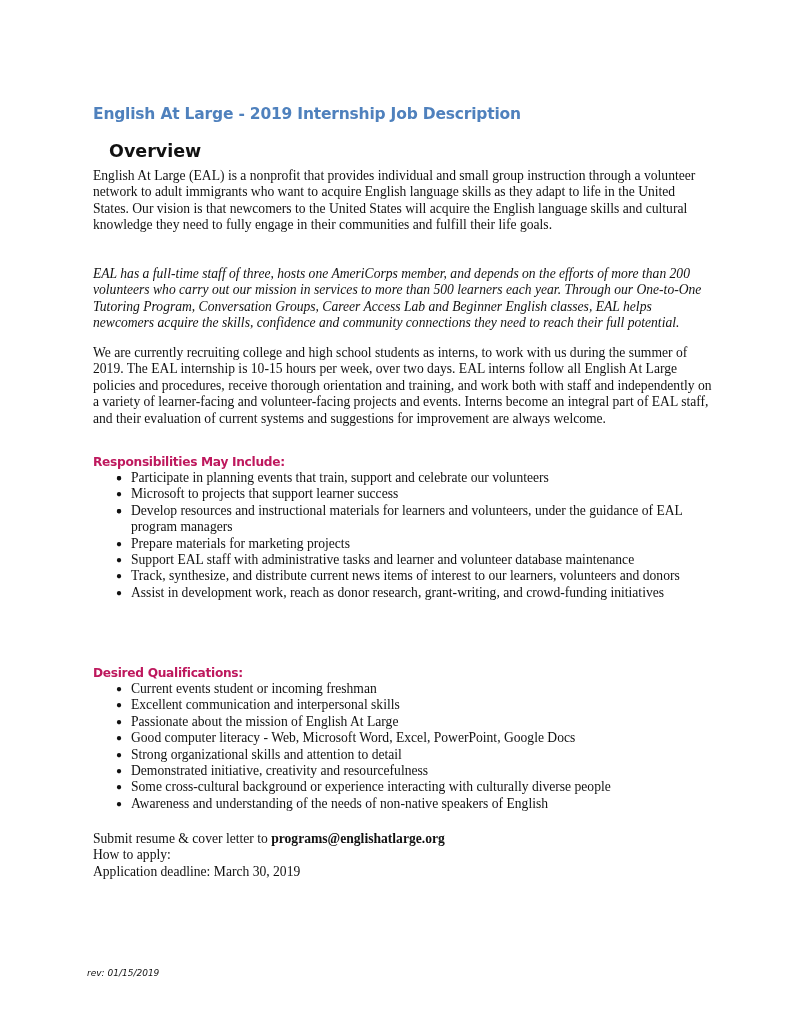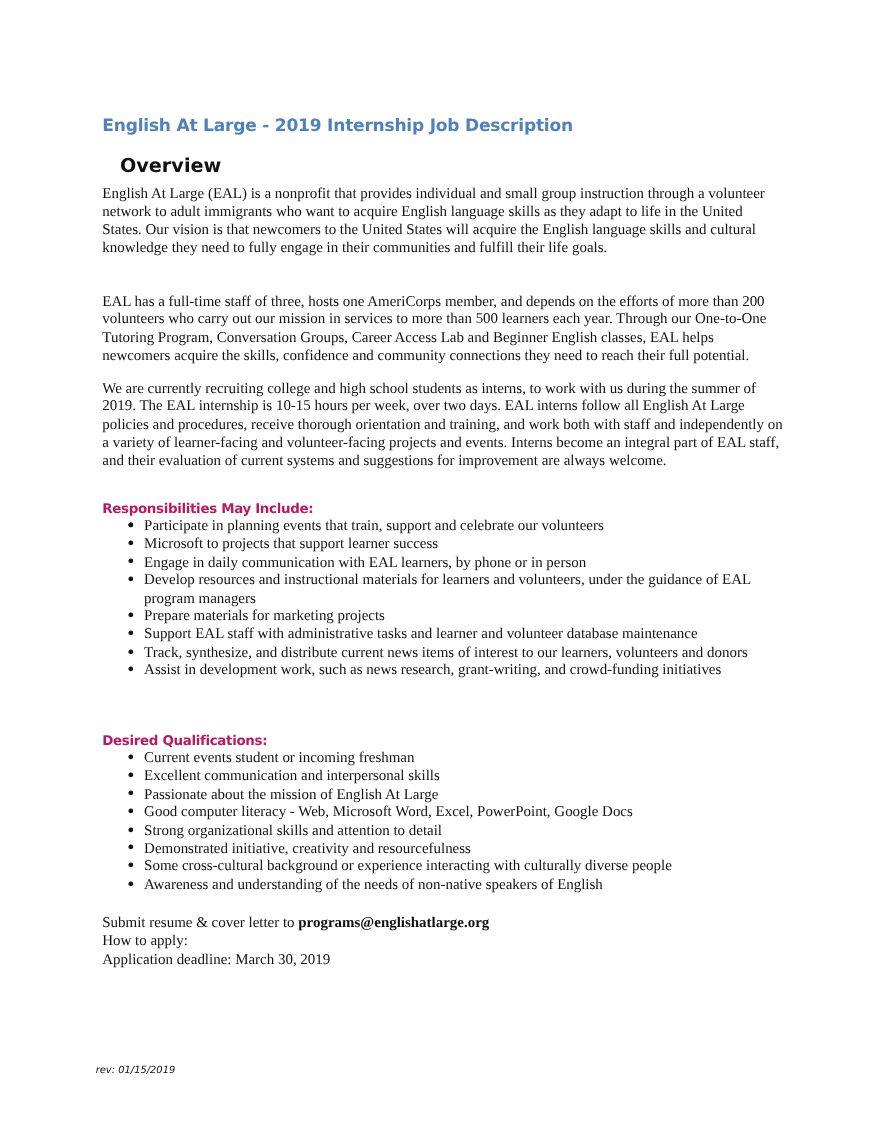--- a/index.html
+++ b/index.html
@@ -1,21 +1,21 @@
 <!DOCTYPE html>
 <html><head>
   <meta charset="utf-8">
   <style>
     html, body { margin: 0; padding: 0; background: #ffffff; }
     body { width: 791px; height: 1024px; position: relative; overflow: hidden; }
     .page { position: absolute; left: 93px; top: 0; width: 620px; color: #111; font-family: "Liberation Serif", serif; font-size: 13.6px; line-height: 16.4px; }
     .doc-title { position: absolute; top: 106px; left: 0; font-family: "DejaVu Sans", sans-serif; font-weight: bold; font-size: 15.5px; color: #4f81bd; letter-spacing: -0.2px; white-space: nowrap; }
     .overview-h { position: absolute; top: 143px; left: 0; font-family: "DejaVu Sans", sans-serif; font-weight: bold; font-size: 17.5px; color: #111; margin-left: 16px; }
     .p1 { position: absolute; top: 168px; left: 0; width: 620px; }
-    .p2 { position: absolute; top: 266px; left: 0; width: 620px; }
+    .p2 { position: absolute; top: 266px; left: 0; width: 620px; font-style: italic; }
     .p3 { position: absolute; top: 345px; left: 0; width: 620px; }
     .section-h { position: absolute; left: 0; font-family: "DejaVu Sans", sans-serif; font-weight: bold; font-size: 12.2px; color: #be185d; letter-spacing: -0.3px; white-space: nowrap; }
     .resp-h { top: 454px; }
     .qual-h { top: 665px; }
     ul.bl { position: absolute; left: 0; margin: 0; padding: 0; list-style: none; width: 620px; }
     ul.bl li { position: relative; padding-left: 38px; }
     ul.bl li .bullet { position: absolute; left: 23px; top: 0; font-size: 10px; }
     .resp-list { top: 470px; }
     .qual-list { top: 681px; }
     .apply { position: absolute; top: 831px; left: 0; width: 620px; }
@@ -31,26 +31,26 @@
 
   <p class="p1" style="margin:0">English At Large (EAL) is a nonprofit that provides individual and small group instruction through a volunteer network to adult immigrants who want to acquire English language skills as they adapt to life in the United States.  Our vision is that newcomers to the United States will acquire the English language skills and cultural knowledge they need to fully engage in their communities and fulfill their life goals.</p>
   <p class="p2" style="margin:0">EAL has a full-time staff of three, hosts one AmeriCorps member, and depends on the efforts of more than 200 volunteers who carry out our mission in services to more than 500 learners each year.  Through our One-to-One Tutoring Program, Conversation Groups, Career Access Lab and Beginner English classes, EAL helps newcomers acquire the skills, confidence and community connections they need to reach their full potential.</p>
   <p class="p3" style="margin:0">We are currently recruiting college and high school students as interns, to work with us during the summer of 2019.  The EAL internship is 10-15 hours per week, over two days.  EAL interns follow all English At Large policies and procedures, receive thorough orientation and training, and work both with staff and independently on a variety of learner-facing and volunteer-facing projects and events.  Interns become an integral part of EAL staff, and their evaluation of current systems and suggestions for improvement are always welcome.</p>
 
   <div class="section-h resp-h">Responsibilities May Include:</div>
   <ul class="bl resp-list">
     <li><span class="bullet">●</span></li>
     <li><span class="bullet">●</span><span>Participate in planning events that train, support and celebrate our volunteers</span></li>
     <li><span class="bullet">●</span><span>Microsoft to projects that support learner success</span></li>
-    <li><span class="bullet">●</span><span>Engage in daily communication with EAL learners, by phone or in person</span></li>
+    <li><span class="bullet">●</span></li>
     <li><span class="bullet">●</span><span>Develop resources and instructional materials for learners and volunteers, under the guidance of EAL program managers</span></li>
     <li><span class="bullet">●</span><span>Prepare materials for marketing projects</span></li>
     <li><span class="bullet">●</span><span>Support EAL staff with administrative tasks and learner and volunteer database maintenance</span></li>
     <li><span class="bullet">●</span><span>Track, synthesize, and distribute current news items of interest to our learners, volunteers and donors</span></li>
-    <li><span class="bullet">●</span><span>Assist in development work, such as news research, grant-writing, and crowd-funding initiatives</span></li>
+    <li><span class="bullet">●</span><span>Assist in development work, reach as donor research, grant-writing, and crowd-funding initiatives</span></li>
   </ul>
 
   <div class="section-h qual-h">Desired Qualifications:</div>
   <ul class="bl qual-list">
     <li><span class="bullet">●</span><span>Current events student or incoming freshman</span></li>
     <li><span class="bullet">●</span><span>Excellent communication and interpersonal skills</span></li>
     <li><span class="bullet">●</span><span>Passionate about the mission of English At Large</span></li>
     <li><span class="bullet">●</span><span>Good computer literacy - Web, Microsoft Word, Excel, PowerPoint, Google Docs</span></li>
     <li><span class="bullet">●</span><span>Strong organizational skills and attention to detail</span></li>
     <li><span class="bullet">●</span><span>Demonstrated initiative, creativity and resourcefulness</span></li>

